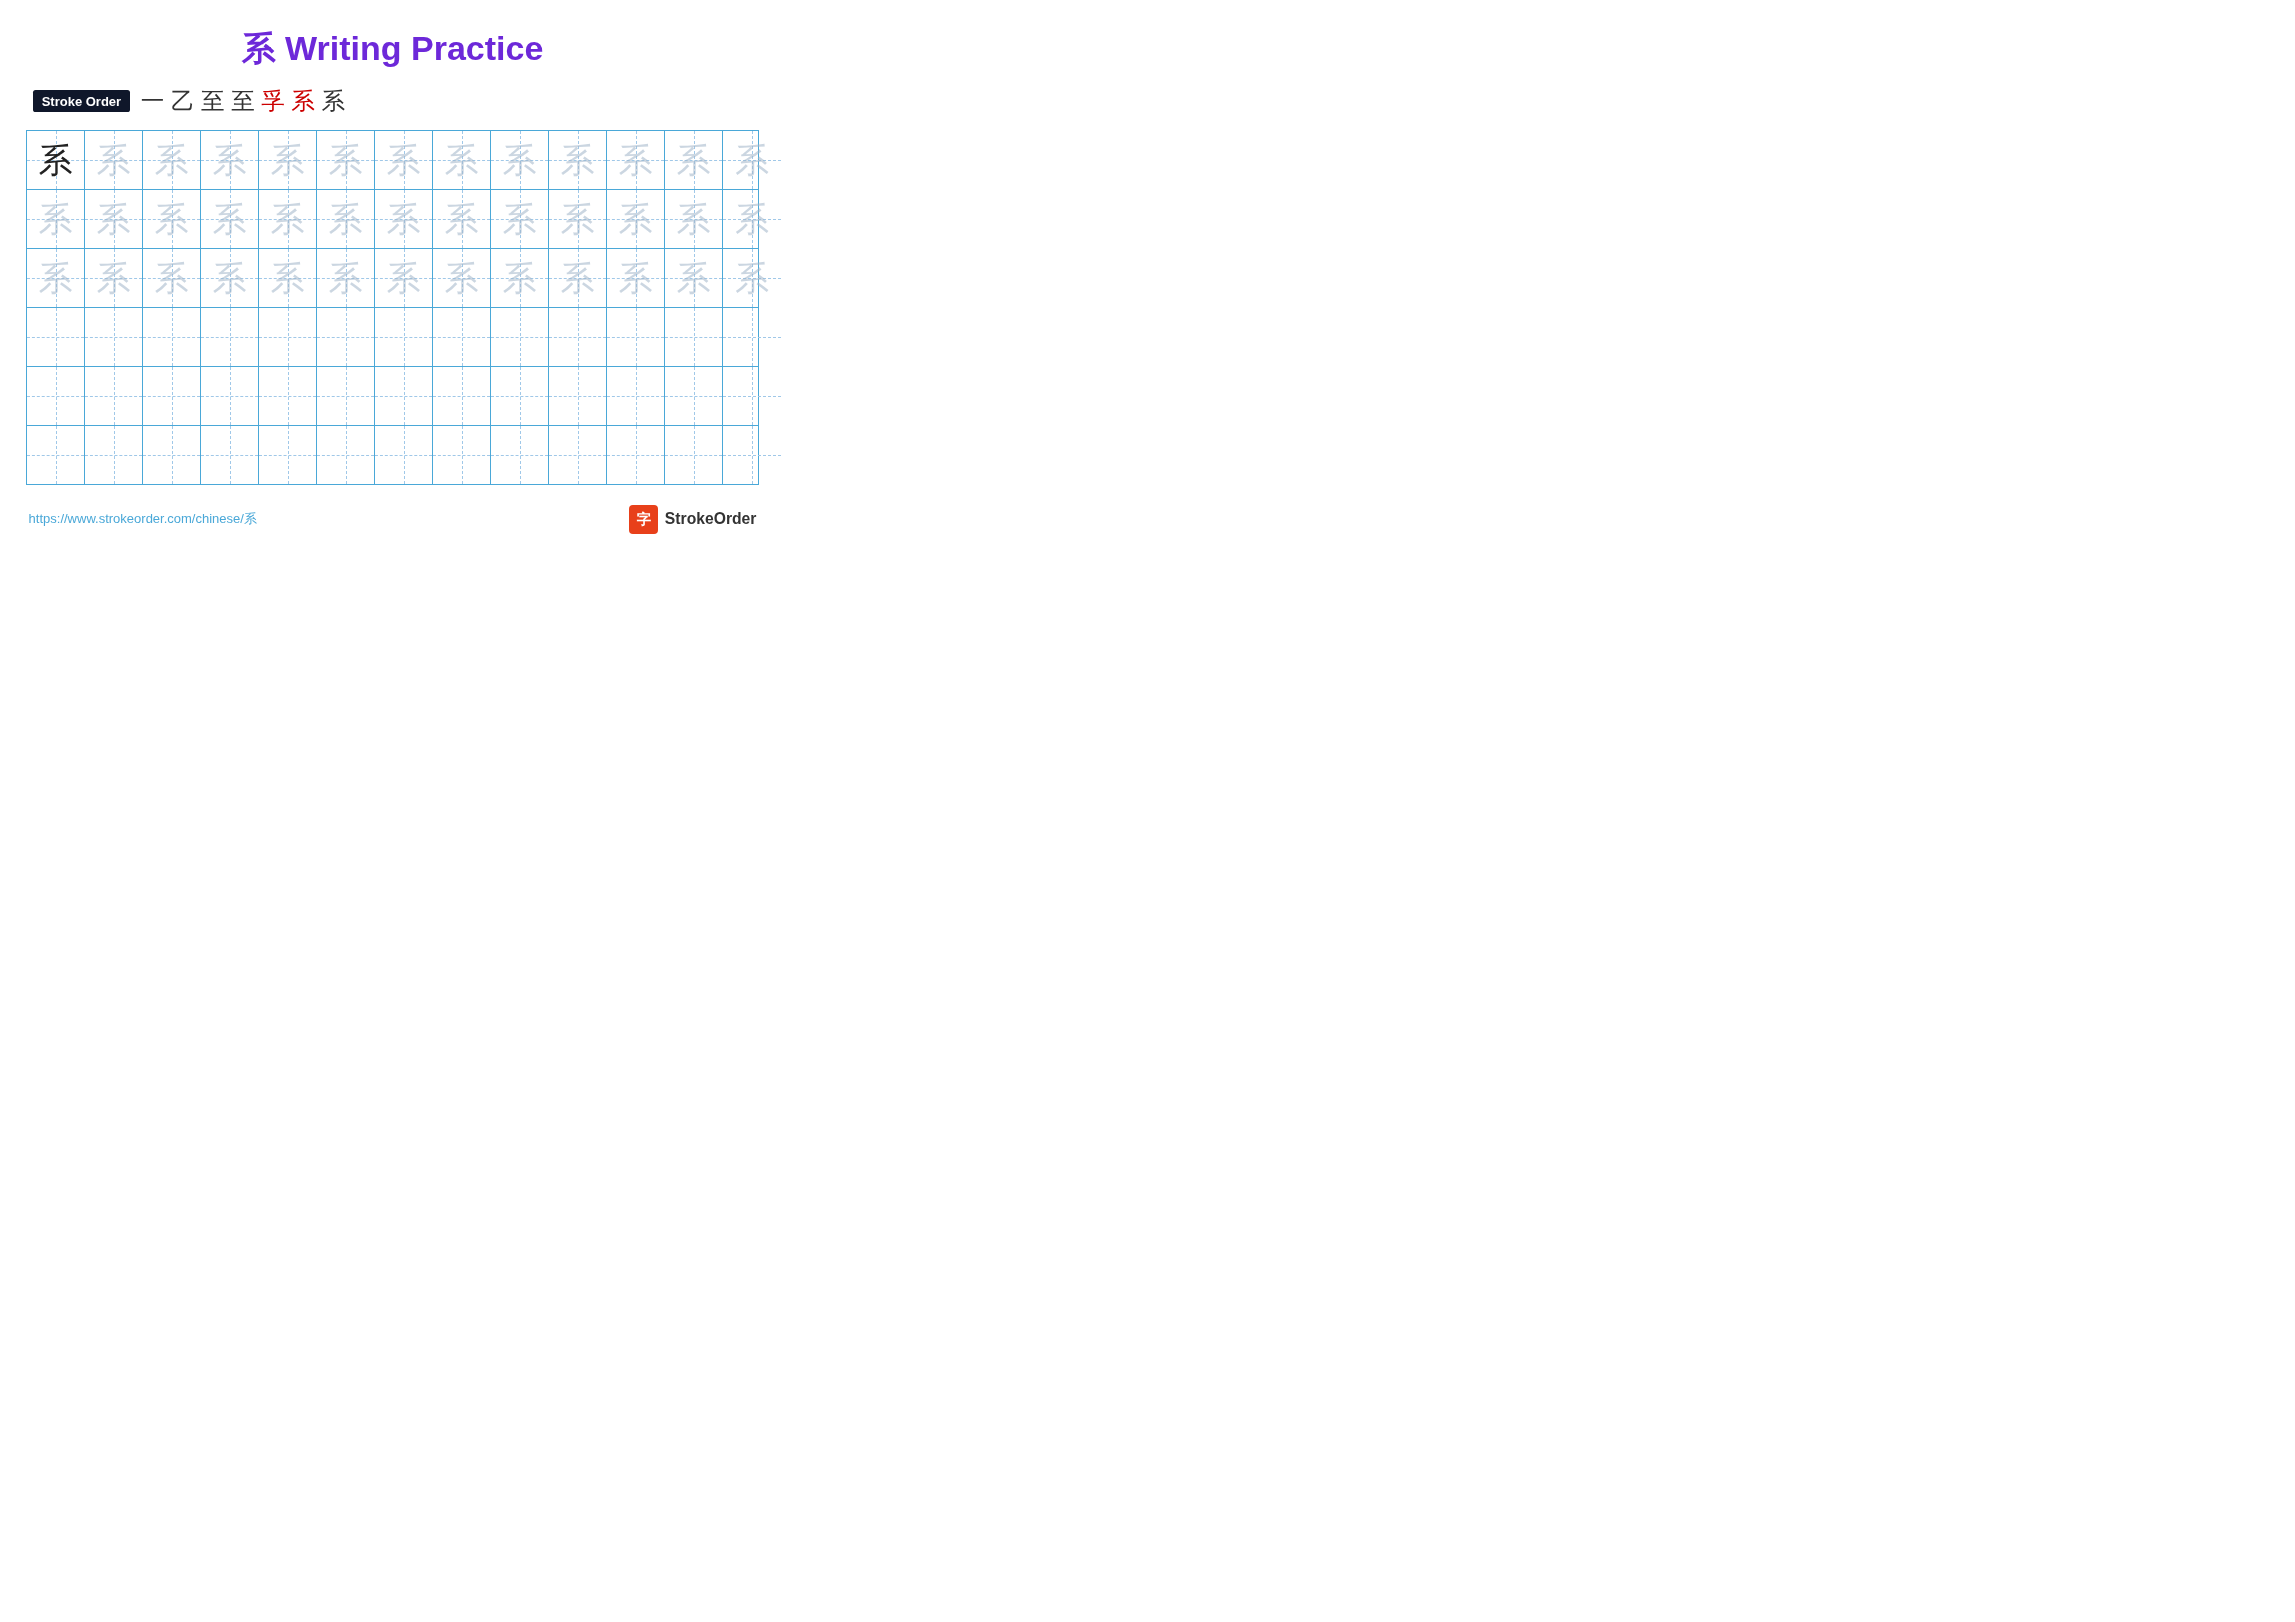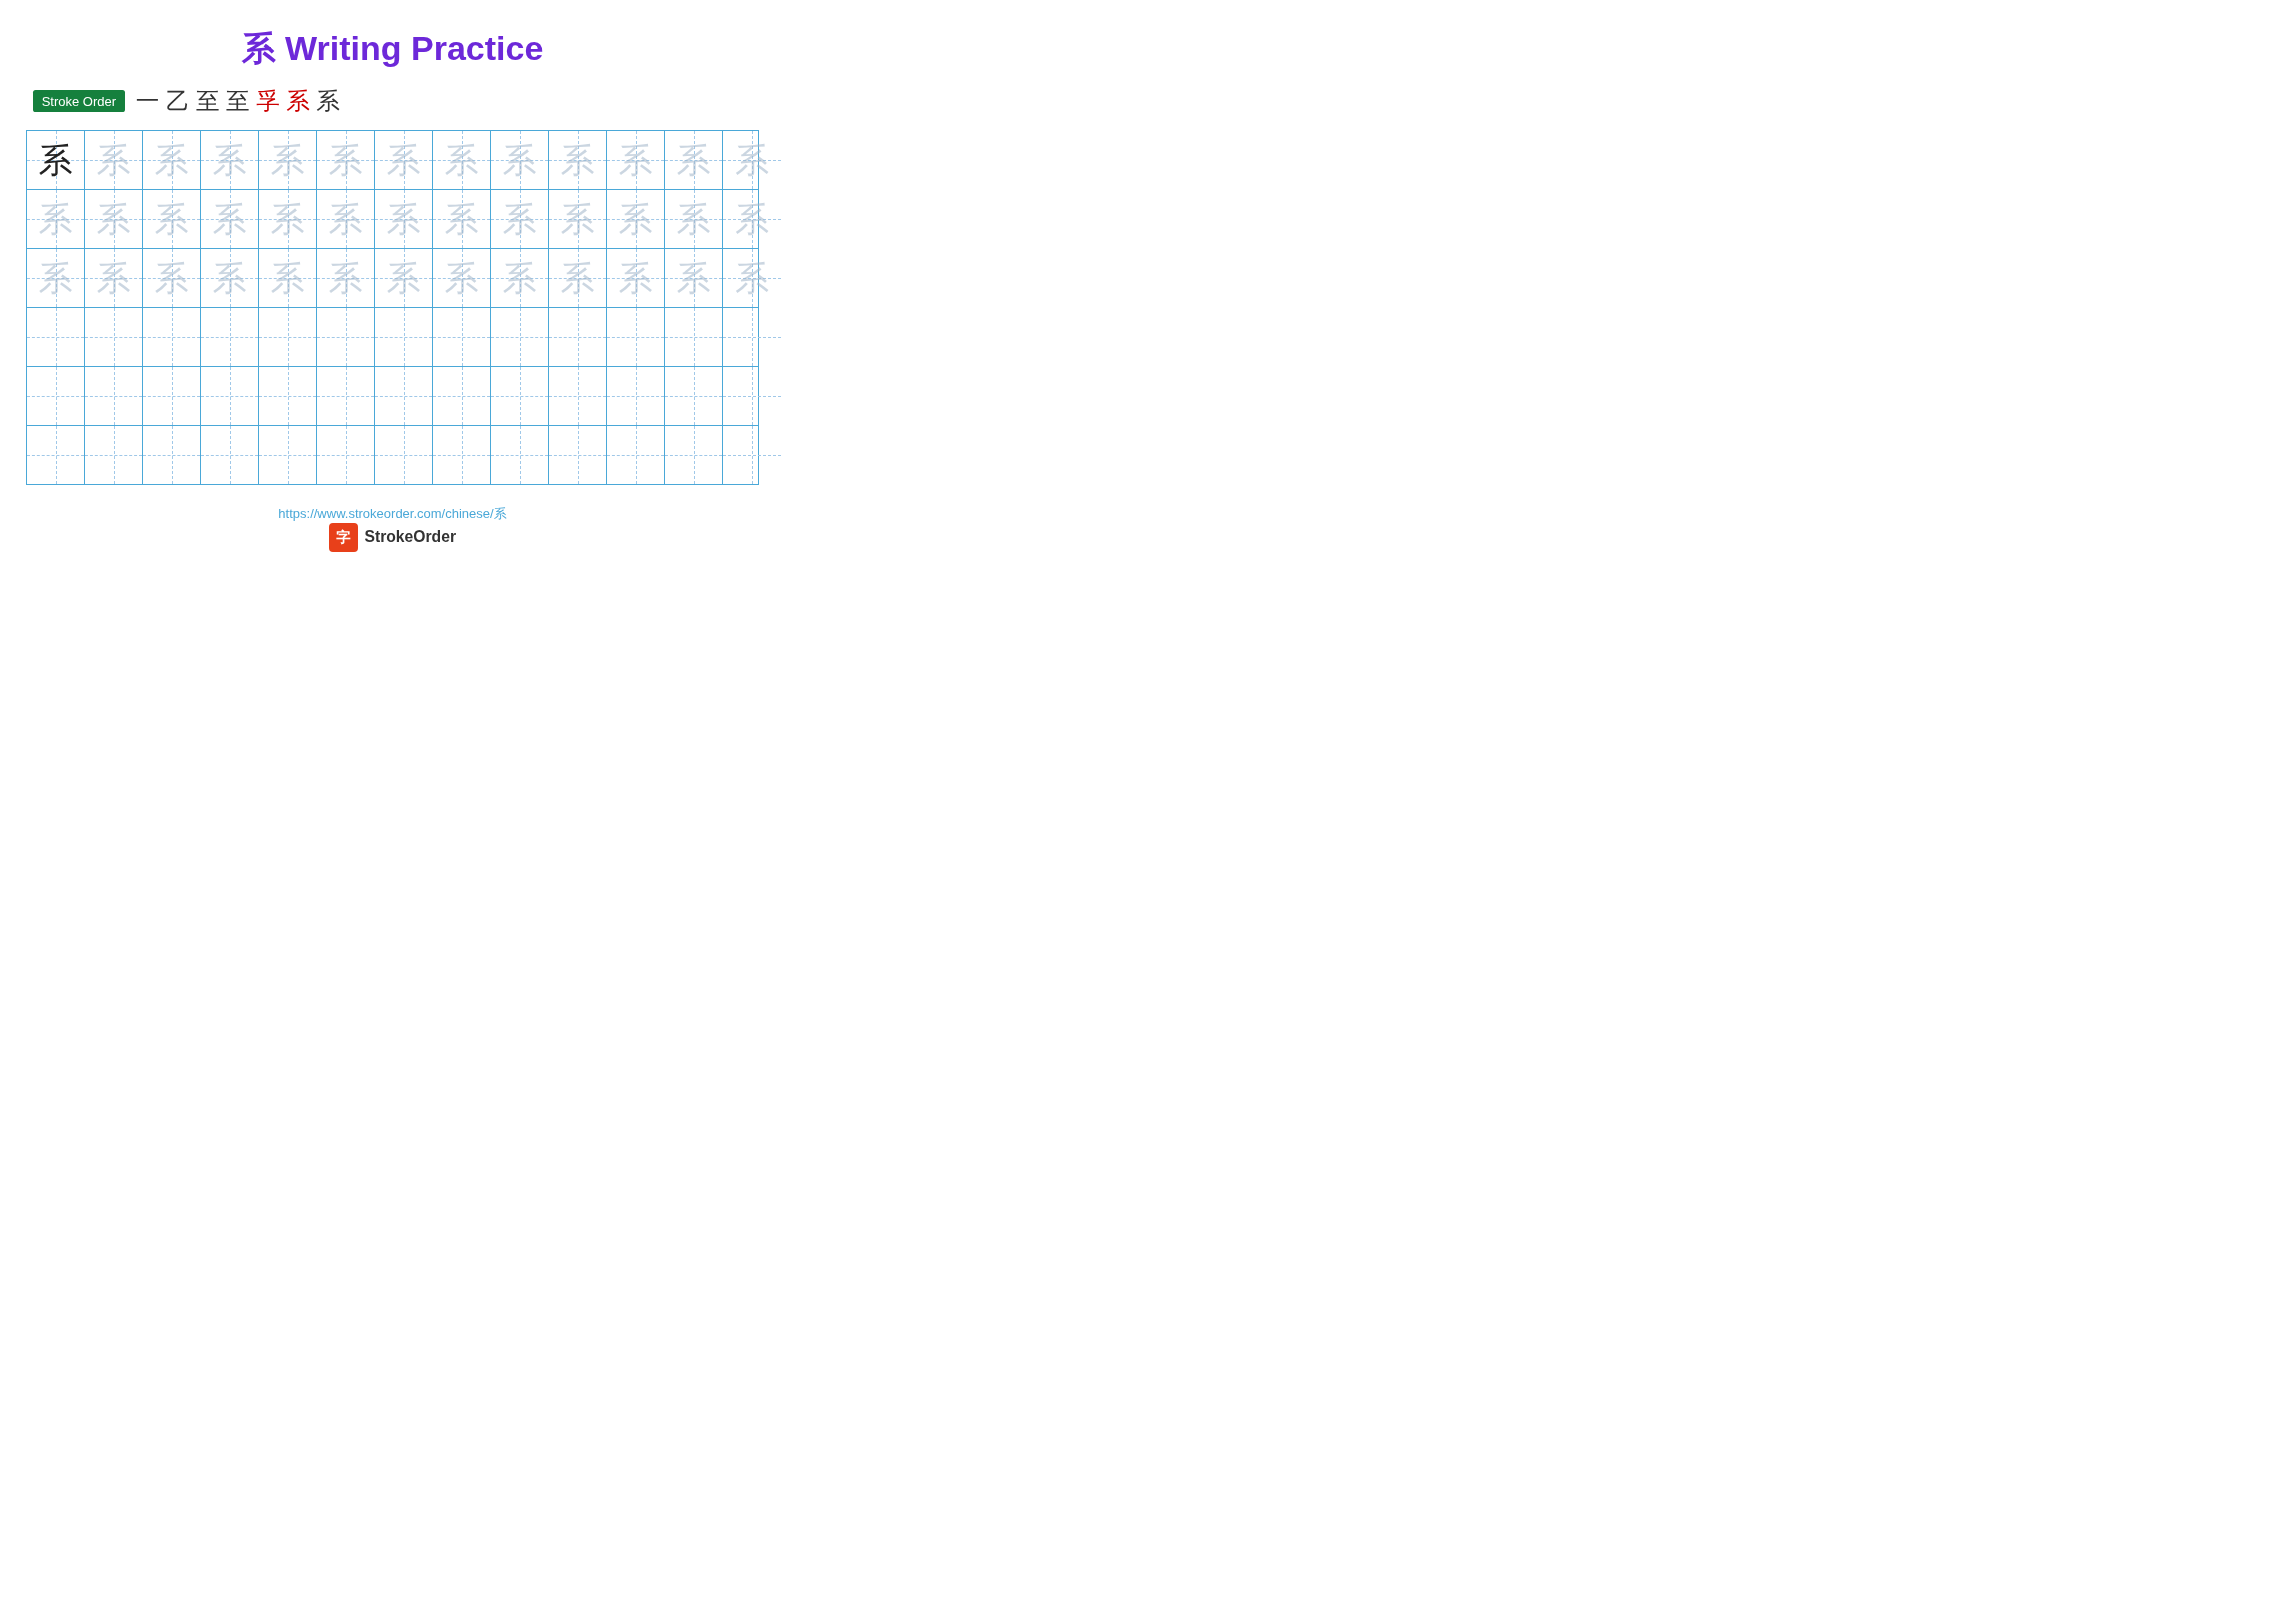--- a/index.html
+++ b/index.html
@@ -23,24 +23,24 @@
 
     .stroke-order-row {
       display: flex;
       align-items: center;
       gap: 10.5px;
       margin-bottom: 13px;
       margin-left: 6.5px;
     }
 
     .stroke-order-badge {
-      background: #15803d;
+      background: #0f172a;
       color: #fff;
       font-size: 13px;
-      font-weight: normal;
+      font-weight: bold;
       padding: 3.9px 9.2px;
       border-radius: 2.6px;
       white-space: nowrap;
     }
 
     .stroke-sequence {
       display: flex;
       align-items: center;
       gap: 6.5px;
     }
@@ -120,21 +120,20 @@
     .cell-char.light {
       color: rgba(160, 180, 200, 0.55);
     }
 
     .footer {
       display: flex;
       justify-content: space-between;
       align-items: center;
       margin-top: 19.6px;
       padding: 0 2.6px;
-      flex-direction: column;
     }
 
     .footer-url {
       color: #4aa8d8;
       font-size: 13px;
     }
 
     .footer-brand {
       display: flex;
       align-items: center;

